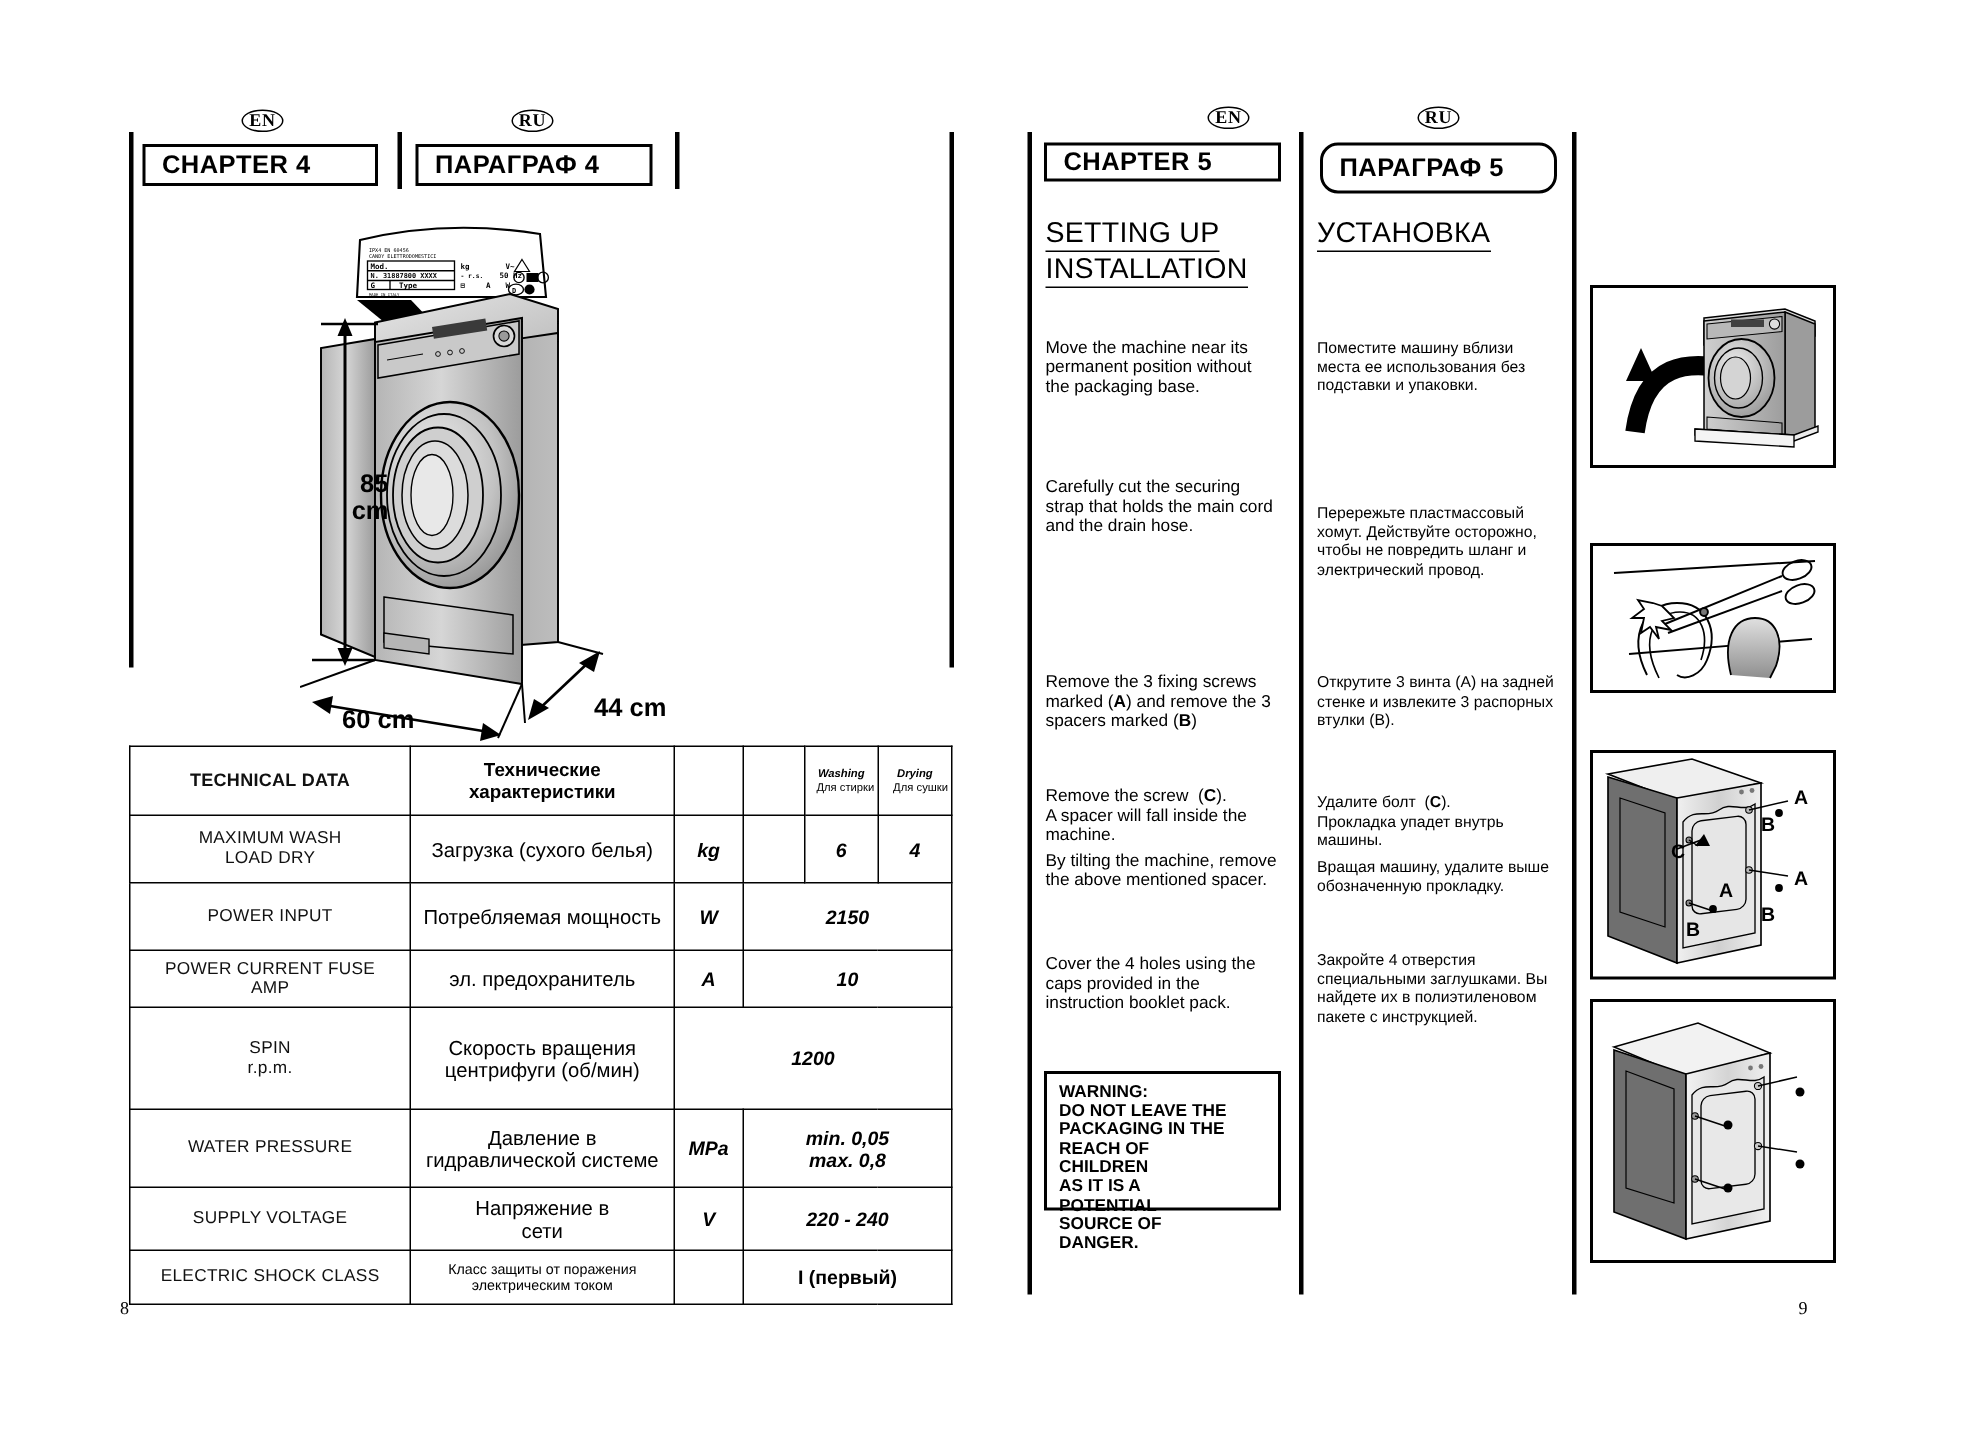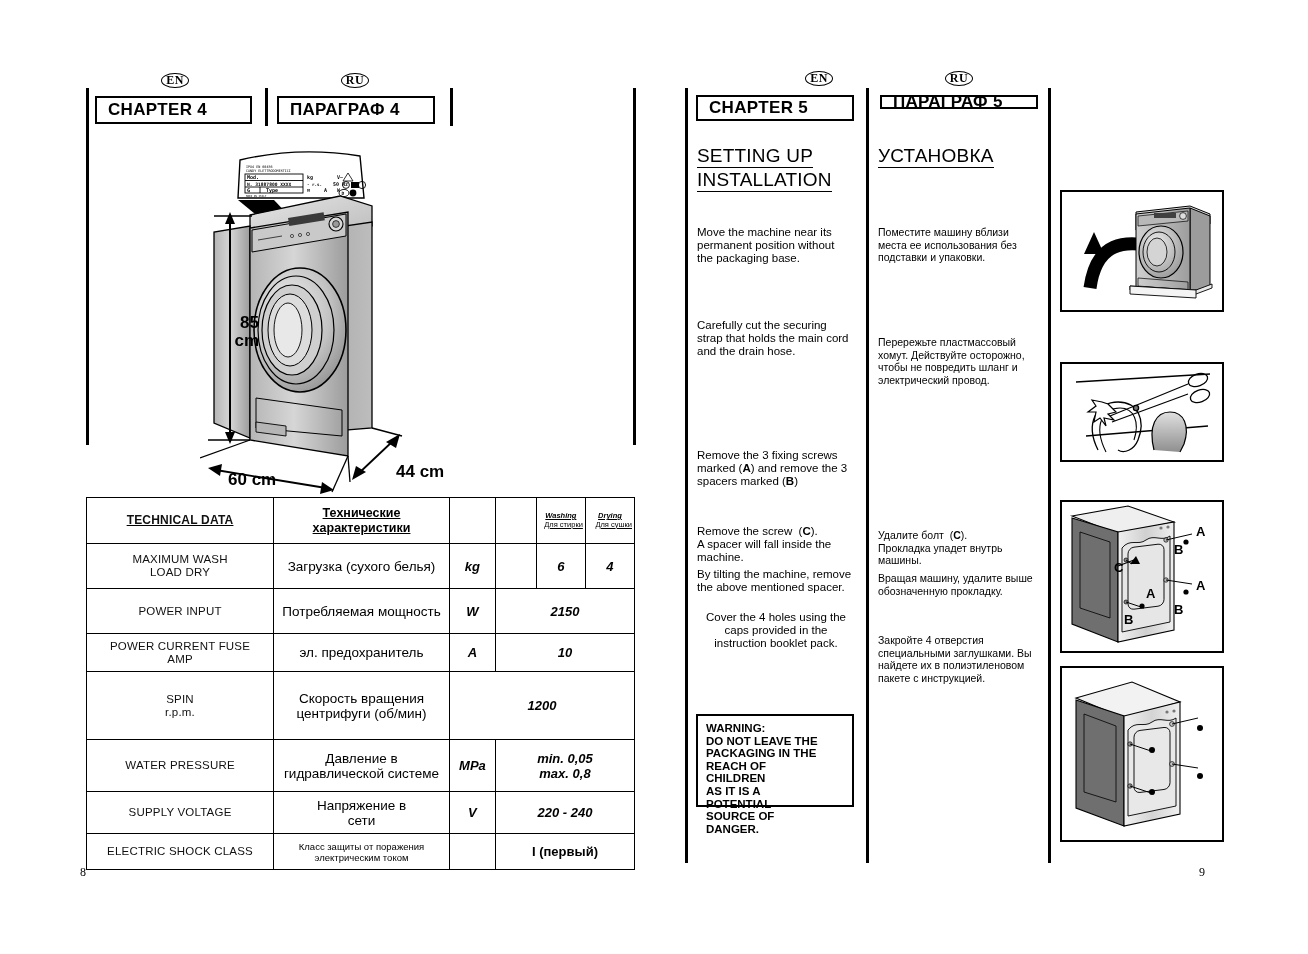--- a/index.html
+++ b/index.html
@@ -221,21 +221,21 @@
   <table id="tech-table">
     <colgroup>
       <col class="c-en">
         <col class="c-ru">
         <col class="c-unit">
       <col class="c-gap">
         <col class="c-wash">
         <col class="c-dry">
     </colgroup>
     <tbody>
-      <tr style="height:46px;text-decoration:underline;">
+      <tr style="height:46px;">
         <td class="lbl-en bold">TECHNICAL DATA</td>
         <td class="lbl-ru bold">Технические характеристики</td>
         <td></td>
         <td></td>
         <td class="wd-head">
           <i>Washing</i>
           <em>Для стирки</em>
         </td>
         <td class="wd-head">
           <i>Drying</i>
@@ -327,21 +327,21 @@
   <div class="lang-badge" style="left:130px;top:70px;width:70px;">
     <span class="oval">EN</span>
   </div>
   <div class="lang-badge" style="left:270px;top:70px;width:70px;">
     <span class="oval">RU</span>
   </div>
 
   <div class="chapter-box" style="left:42px;top:95px;width:158px;height:26px;">
     <span>CHAPTER 5</span>
   </div>
-  <div class="chapter-box" style="left:226px;top:95px;width:158px;height:14px;">
+  <div class="chapter-box" style="left:226px;top:95px;width:158px;height:34px;border-radius:12px;">
     <span>ПАРАГРАФ 5</span>
   </div>
 
   <div class="vrule" style="left:31px;top:88px;width:2.5px;height:775px;"></div>
   <div class="vrule" style="left:212px;top:88px;width:2.5px;height:775px;"></div>
   <div class="vrule" style="left:394px;top:88px;width:2.5px;height:775px;"></div>
 
   <div class="sec-title" style="left:43px;top:146px;width:165px;">
     <span>SETTING UP</span>
     <span>INSTALLATION</span>
@@ -349,24 +349,25 @@
 
   <div class="sec-title" style="left:224px;top:146px;width:165px;">
     <span>УСТАНОВКА</span>
   </div>
 
   <div class="para" style="left:43px;top:226px;width:155px;">Move the machine near its permanent position without the packaging base.</div>
   <div class="para" style="left:43px;top:319px;width:155px;">Carefully cut the securing strap that holds the main cord and the drain hose.</div>
   <div class="para" style="left:43px;top:449px;width:155px;">Remove the 3 fixing screws marked (<b>A</b>) and remove the 3 spacers marked (<b>B</b>)</div>
   <div class="para" style="left:43px;top:525px;width:155px;">Remove the screw&nbsp; (<b>C</b>).<br>A spacer will fall inside the machine.</div>
   <div class="para" style="left:43px;top:568px;width:155px;">By tilting the machine, remove the above mentioned spacer.</div>
-  <div class="para" style="left:43px;top:611px;width:158px;text-align:center;">Cover the 4 holes using the caps provided in the instruction booklet pack.</div>
+  <div class="para" style="left:43px;top:637px;width:158px;">Cover the 4 holes using the caps provided in the instruction booklet pack.</div>
 
   <div class="para ru" style="left:224px;top:226px;width:162px;">Поместите машину вблизи места ее использования без подставки и упаковки.</div>
   <div class="para ru" style="left:224px;top:336px;width:165px;">Перережьте пластмассовый хомут. Действуйте осторожно, чтобы не повредить шланг и электрический провод.</div>
+  <div class="para ru" style="left:224px;top:449px;width:163px;">Открутите 3 винта (А) на задней стенке и извлеките 3 распорных втулки (В).</div>
   <div class="para ru" style="left:224px;top:529px;width:165px;">Удалите болт&nbsp; (<b>С</b>).<br>Прокладка упадет внутрь машины.</div>
   <div class="para ru" style="left:224px;top:572px;width:165px;">Вращая машину, удалите выше обозначенную прокладку.</div>
   <div class="para ru" style="left:224px;top:634px;width:160px;">Закройте 4 отверстия специальными заглушками. Вы найдете их в полиэтиленовом пакете с инструкцией.</div>
 
   <div class="warn-box" style="left:42px;top:714px;width:158px;height:93px;white-space:pre-line;">WARNING:
 DO NOT LEAVE THE
 PACKAGING IN THE
 REACH OF CHILDREN
 AS IT IS A POTENTIAL
 SOURCE OF DANGER.</div>

